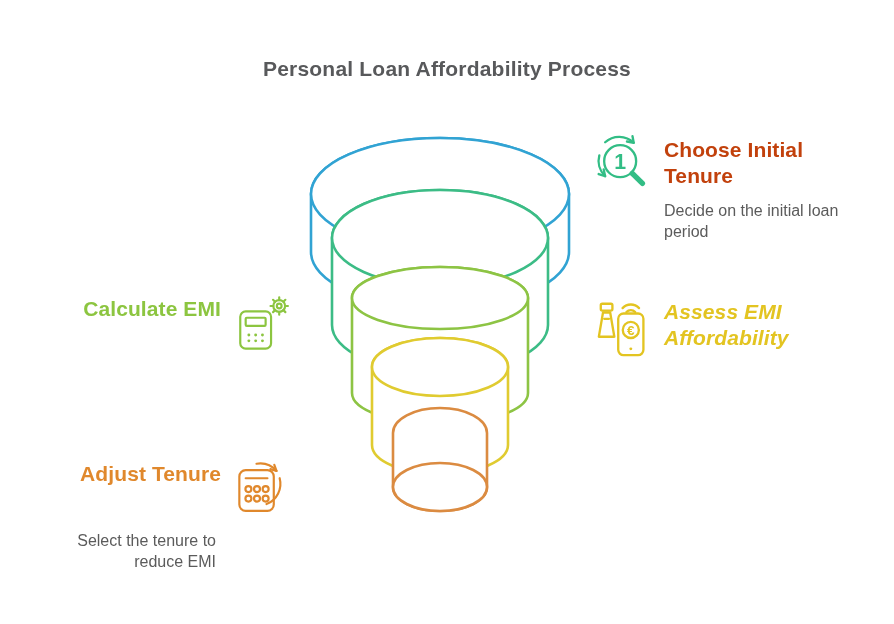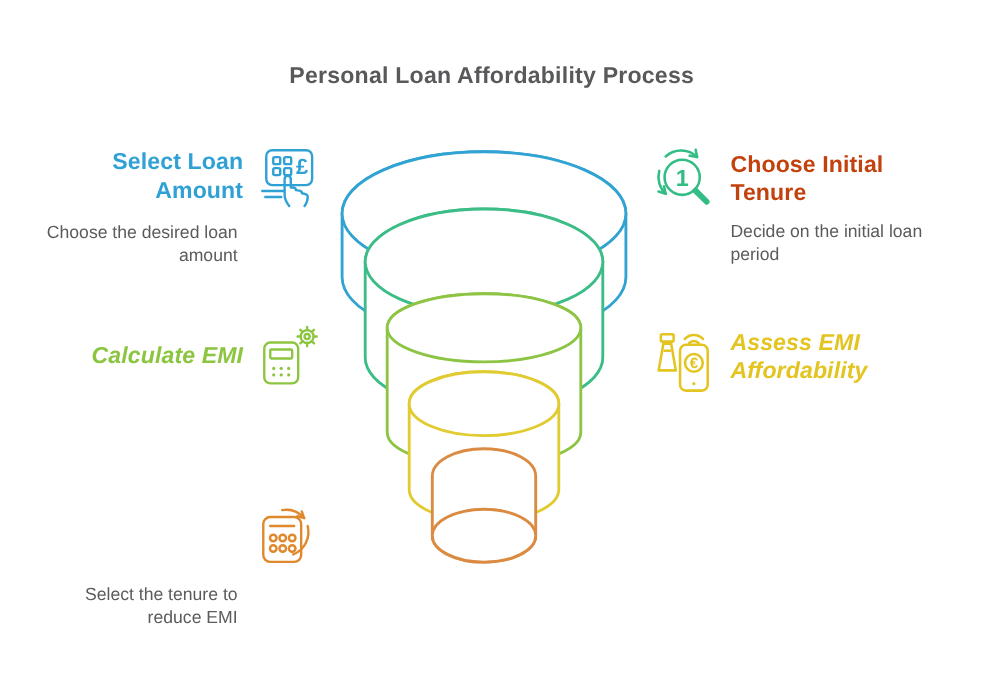--- a/index.html
+++ b/index.html
@@ -7,21 +7,21 @@
     position:relative;width:894px;height:624px;background:#ffffff;overflow:hidden;
     font-family:"Liberation Sans","DejaVu Sans",sans-serif;
   }
   .title{
     position:absolute;top:57px;left:0;width:100%;margin:0;text-align:center;
     font-size:21px;font-weight:700;color:#58595B;letter-spacing:.2px;
   }
   .step{position:absolute;}
   .lstep{right:603px;width:286px;}
   .head-row{display:flex;justify-content:flex-end;align-items:center;gap:12px;}
-  .head-row.end{align-items:center;font-style:italic;}
+  .head-row.end{align-items:flex-start;}
   .head-row.end .heading{padding-bottom:3px;}
   .heading{
     margin:0;font-size:21px;font-weight:700;line-height:26px;
     white-space:pre-line;letter-spacing:.1px;
   }
   .lstep .heading{text-align:right;}
   .desc{
     margin:11px 0 0 0;font-size:16px;line-height:21px;color:#5B5B5B;
     white-space:pre-line;
   }
@@ -62,41 +62,20 @@
     <g class="flayer" style="color: rgb(224, 203, 48);">
       <path d="M72,242 L72,320 A68,29 0 0 0 208,320 L208,242 A68,29 0 0 0 72,242 Z"></path>
       <ellipse cx="140" cy="242" rx="68" ry="29"></ellipse>
     </g>
     <g class="flayer" style="color: rgb(219, 139, 65);">
       <path d="M93,308 L93,362 A47,24 0 0 0 187,362 L187,308 A47,25 0 0 0 93,308 Z"></path>
       <ellipse cx="140" cy="362" rx="47" ry="24"></ellipse>
     </g>
   </svg>
 
-  <section class="step lstep" style="top:132px;">
-    <div class="head-row">
-      <h2 class="heading" style="color: rgb(47, 161, 212);">Select Loan
-Amount</h2>
-      <span class="icon i58" style="color: rgb(47, 161, 212);">
-        <svg viewBox="0 0 64 64">
-          <rect x="10" y="5" width="46" height="35" rx="6"></rect>
-          <rect x="17" y="12" width="7" height="7" rx="1.5"></rect>
-          <rect x="28" y="12" width="7" height="7" rx="1.5"></rect>
-          <rect x="17" y="23" width="7" height="7" rx="1.5"></rect>
-          <rect x="28" y="23" width="7" height="7" rx="1.5"></rect>
-          <text x="46" y="29" class="glyph" font-size="22">£</text>
-          <path d="M6,46 H28"></path>
-          <path d="M9,52 H25"></path>
-          <path d="M33,61 c-2.8,-3.8 -4.6,-7.6 -4.6,-11.4 v-15.8 a3.1,3.1 0 0 1 6.2,0 v8.6 h2.2 a3,3 0 0 1 3,2.6 l3.2,0.6 a3,3 0 0 1 2.9,2.6 l2.8,0.7 a3.1,3.1 0 0 1 2.9,3.3 c-0.2,3.6 -1.2,6.4 -3.2,8.8"></path>
-        </svg>
-      </span>
-    </div>
-    <p class="desc">Choose the desired loan
-amount</p>
-  </section>
 
   <section class="step lstep" style="top:296px;">
     <div class="head-row end">
       <h2 class="heading" style="color: rgb(140, 197, 64);">Calculate EMI</h2>
       <span class="icon i58" style="color: rgb(140, 197, 64);">
         <svg viewBox="0 0 64 64">
           <rect x="8" y="17" width="34" height="41" rx="6"></rect>
           <rect x="14" y="24" width="22" height="9" rx="1.2"></rect>
           <circle cx="17.5" cy="43" r="1.6" class="dot"></circle>
           <circle cx="25" cy="43" r="1.6" class="dot"></circle>
@@ -107,20 +86,21 @@
           <circle cx="51" cy="11" r="6.5"></circle>
           <circle cx="51" cy="11" r="2.6"></circle>
           <path d="M57.5,11 L60.6,11 M55.6,15.6 L57.8,17.8 M51,17.5 L51,20.6 M46.4,15.6 L44.2,17.8 M44.5,11 L41.4,11 M46.4,6.4 L44.2,4.2 M51,4.5 L51,1.4 M55.6,6.4 L57.8,4.2"></path>
         </svg>
       </span>
     </div>
   </section>
 
   <section class="step lstep" style="top:461px;">
     <div class="head-row end">
+      <h2 class="heading" style="color: rgb(224, 136, 44);">Adjust Tenure</h2>
       <span class="icon i58" style="color: rgb(224, 136, 44);">
         <svg viewBox="0 0 64 64">
           <rect x="7" y="10" width="38" height="45" rx="7"></rect>
           <path d="M14,19 H38"></path>
           <circle cx="17" cy="31" r="3.3"></circle>
           <circle cx="26.5" cy="31" r="3.3"></circle>
           <circle cx="36" cy="31" r="3.3"></circle>
           <circle cx="17" cy="41.5" r="3.3"></circle>
           <circle cx="26.5" cy="41.5" r="3.3"></circle>
           <circle cx="36" cy="41.5" r="3.3"></circle>

